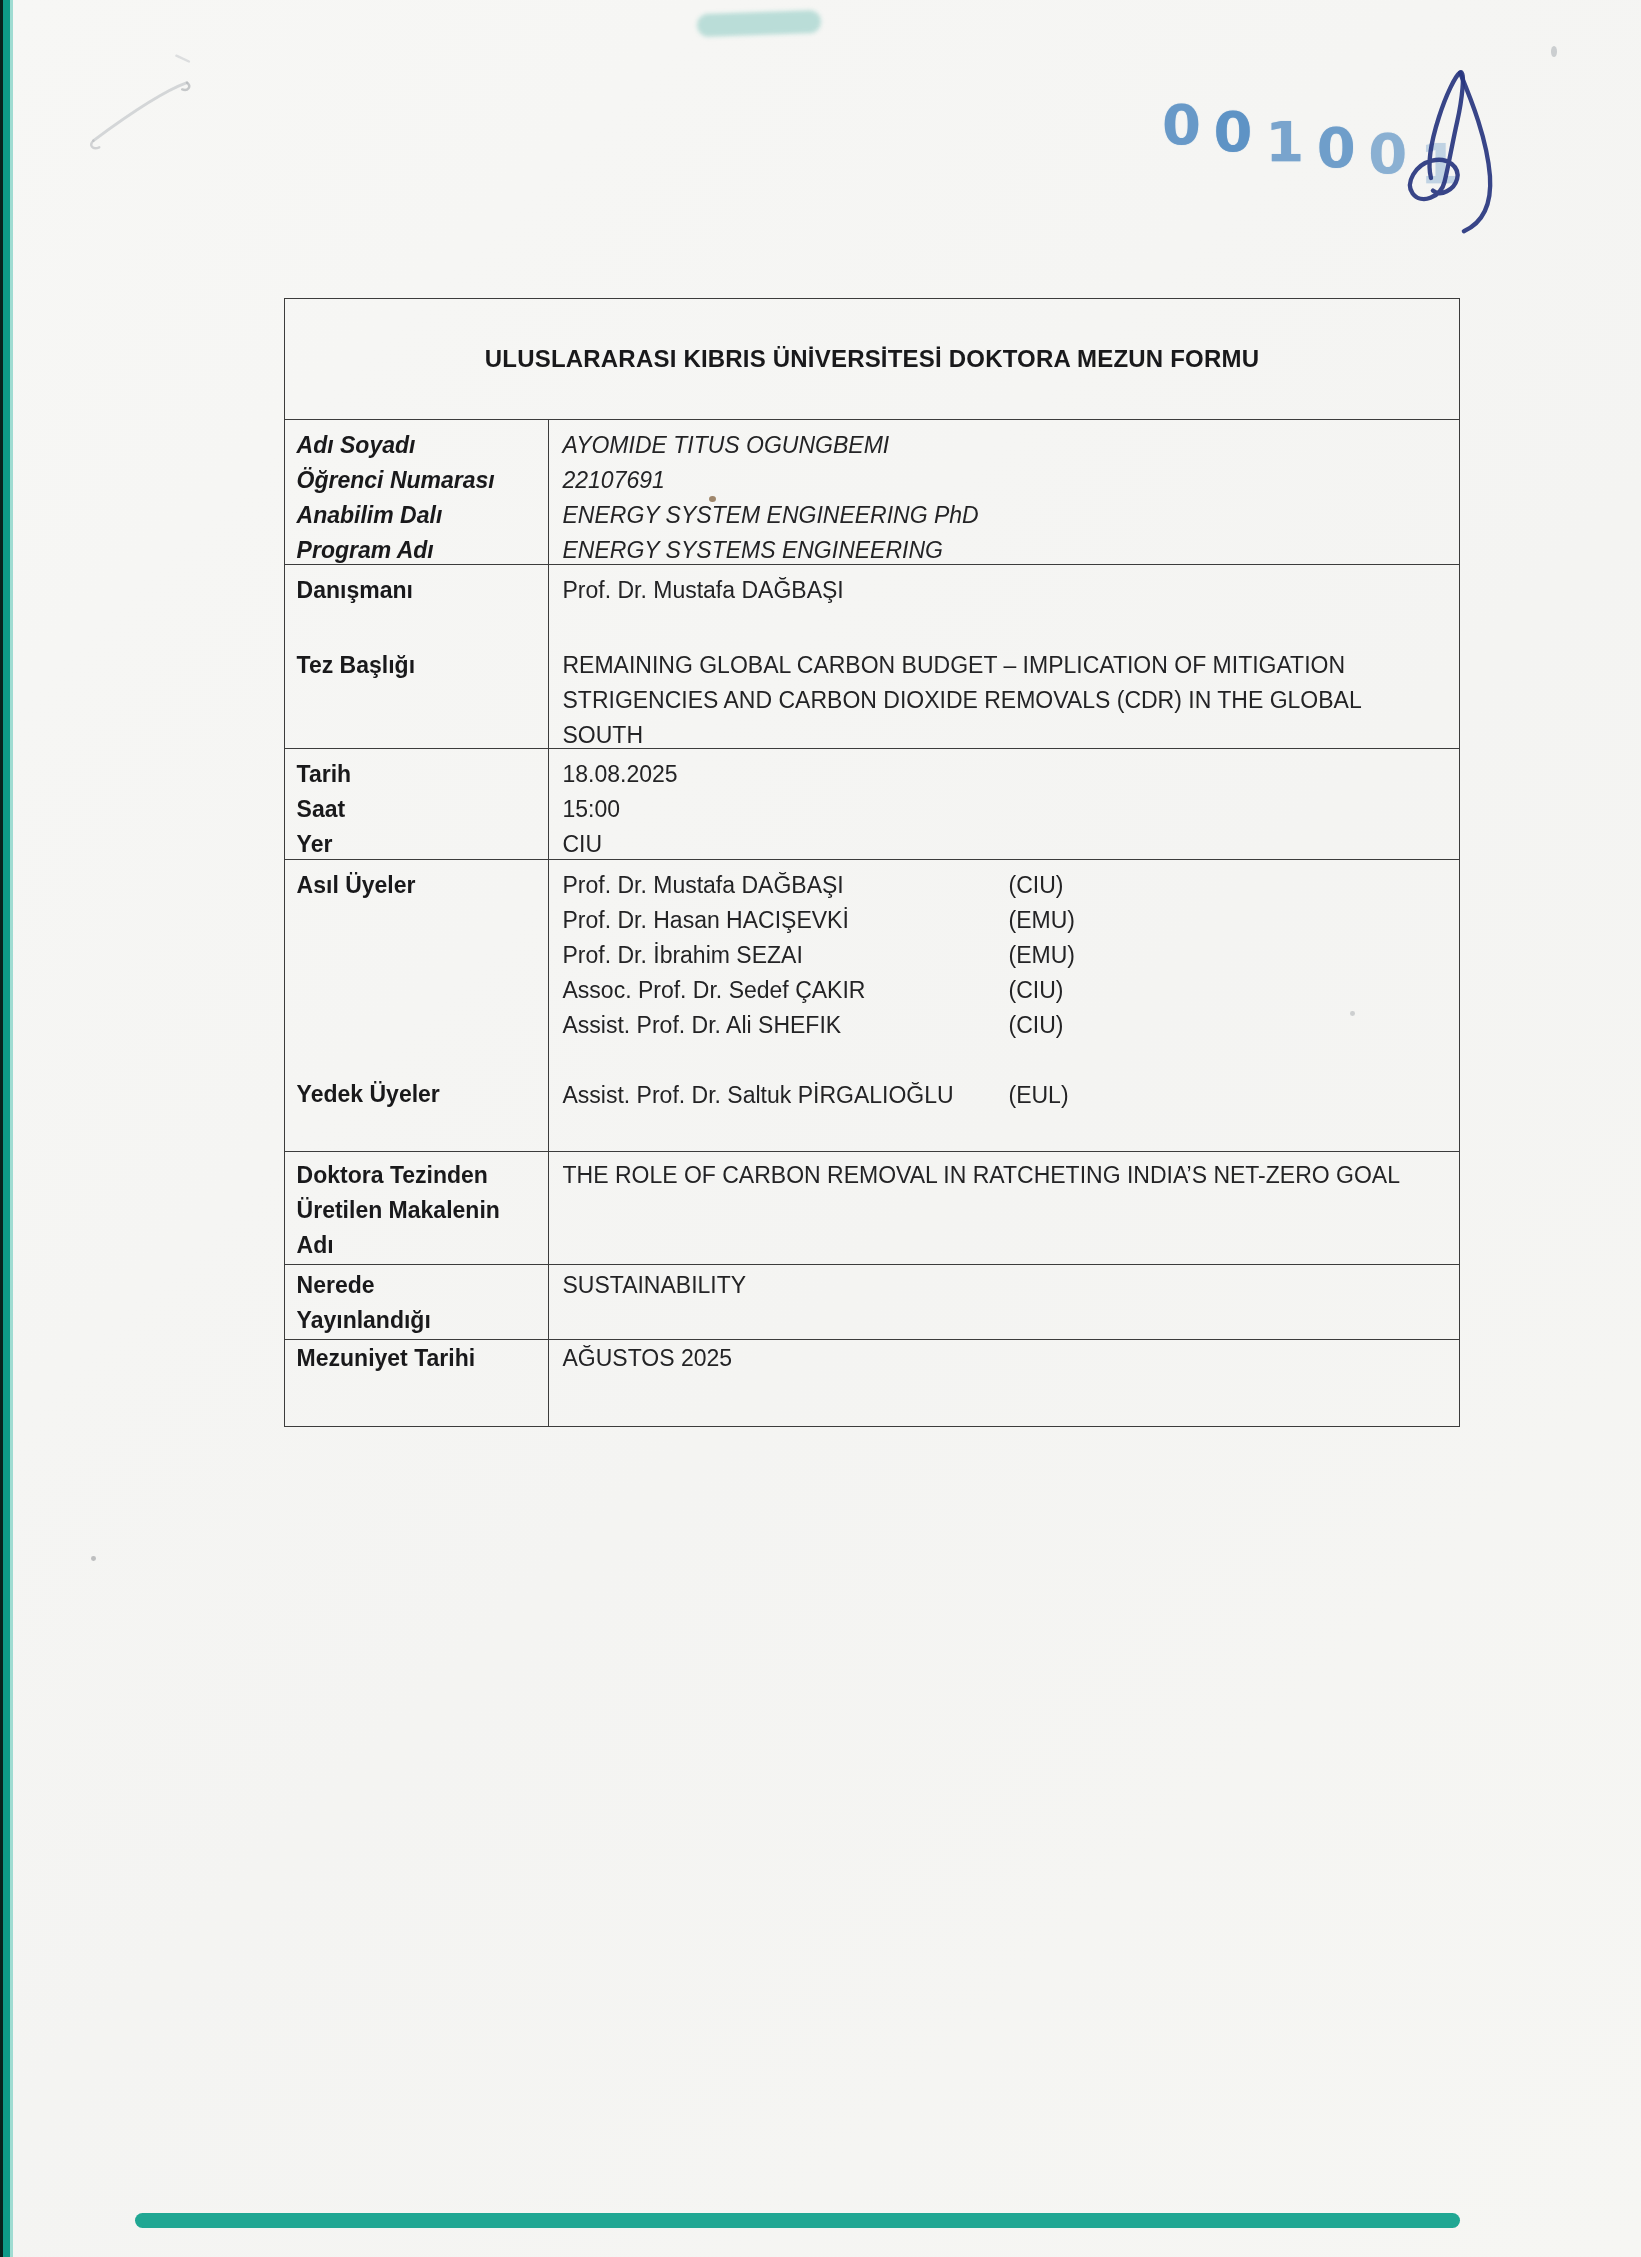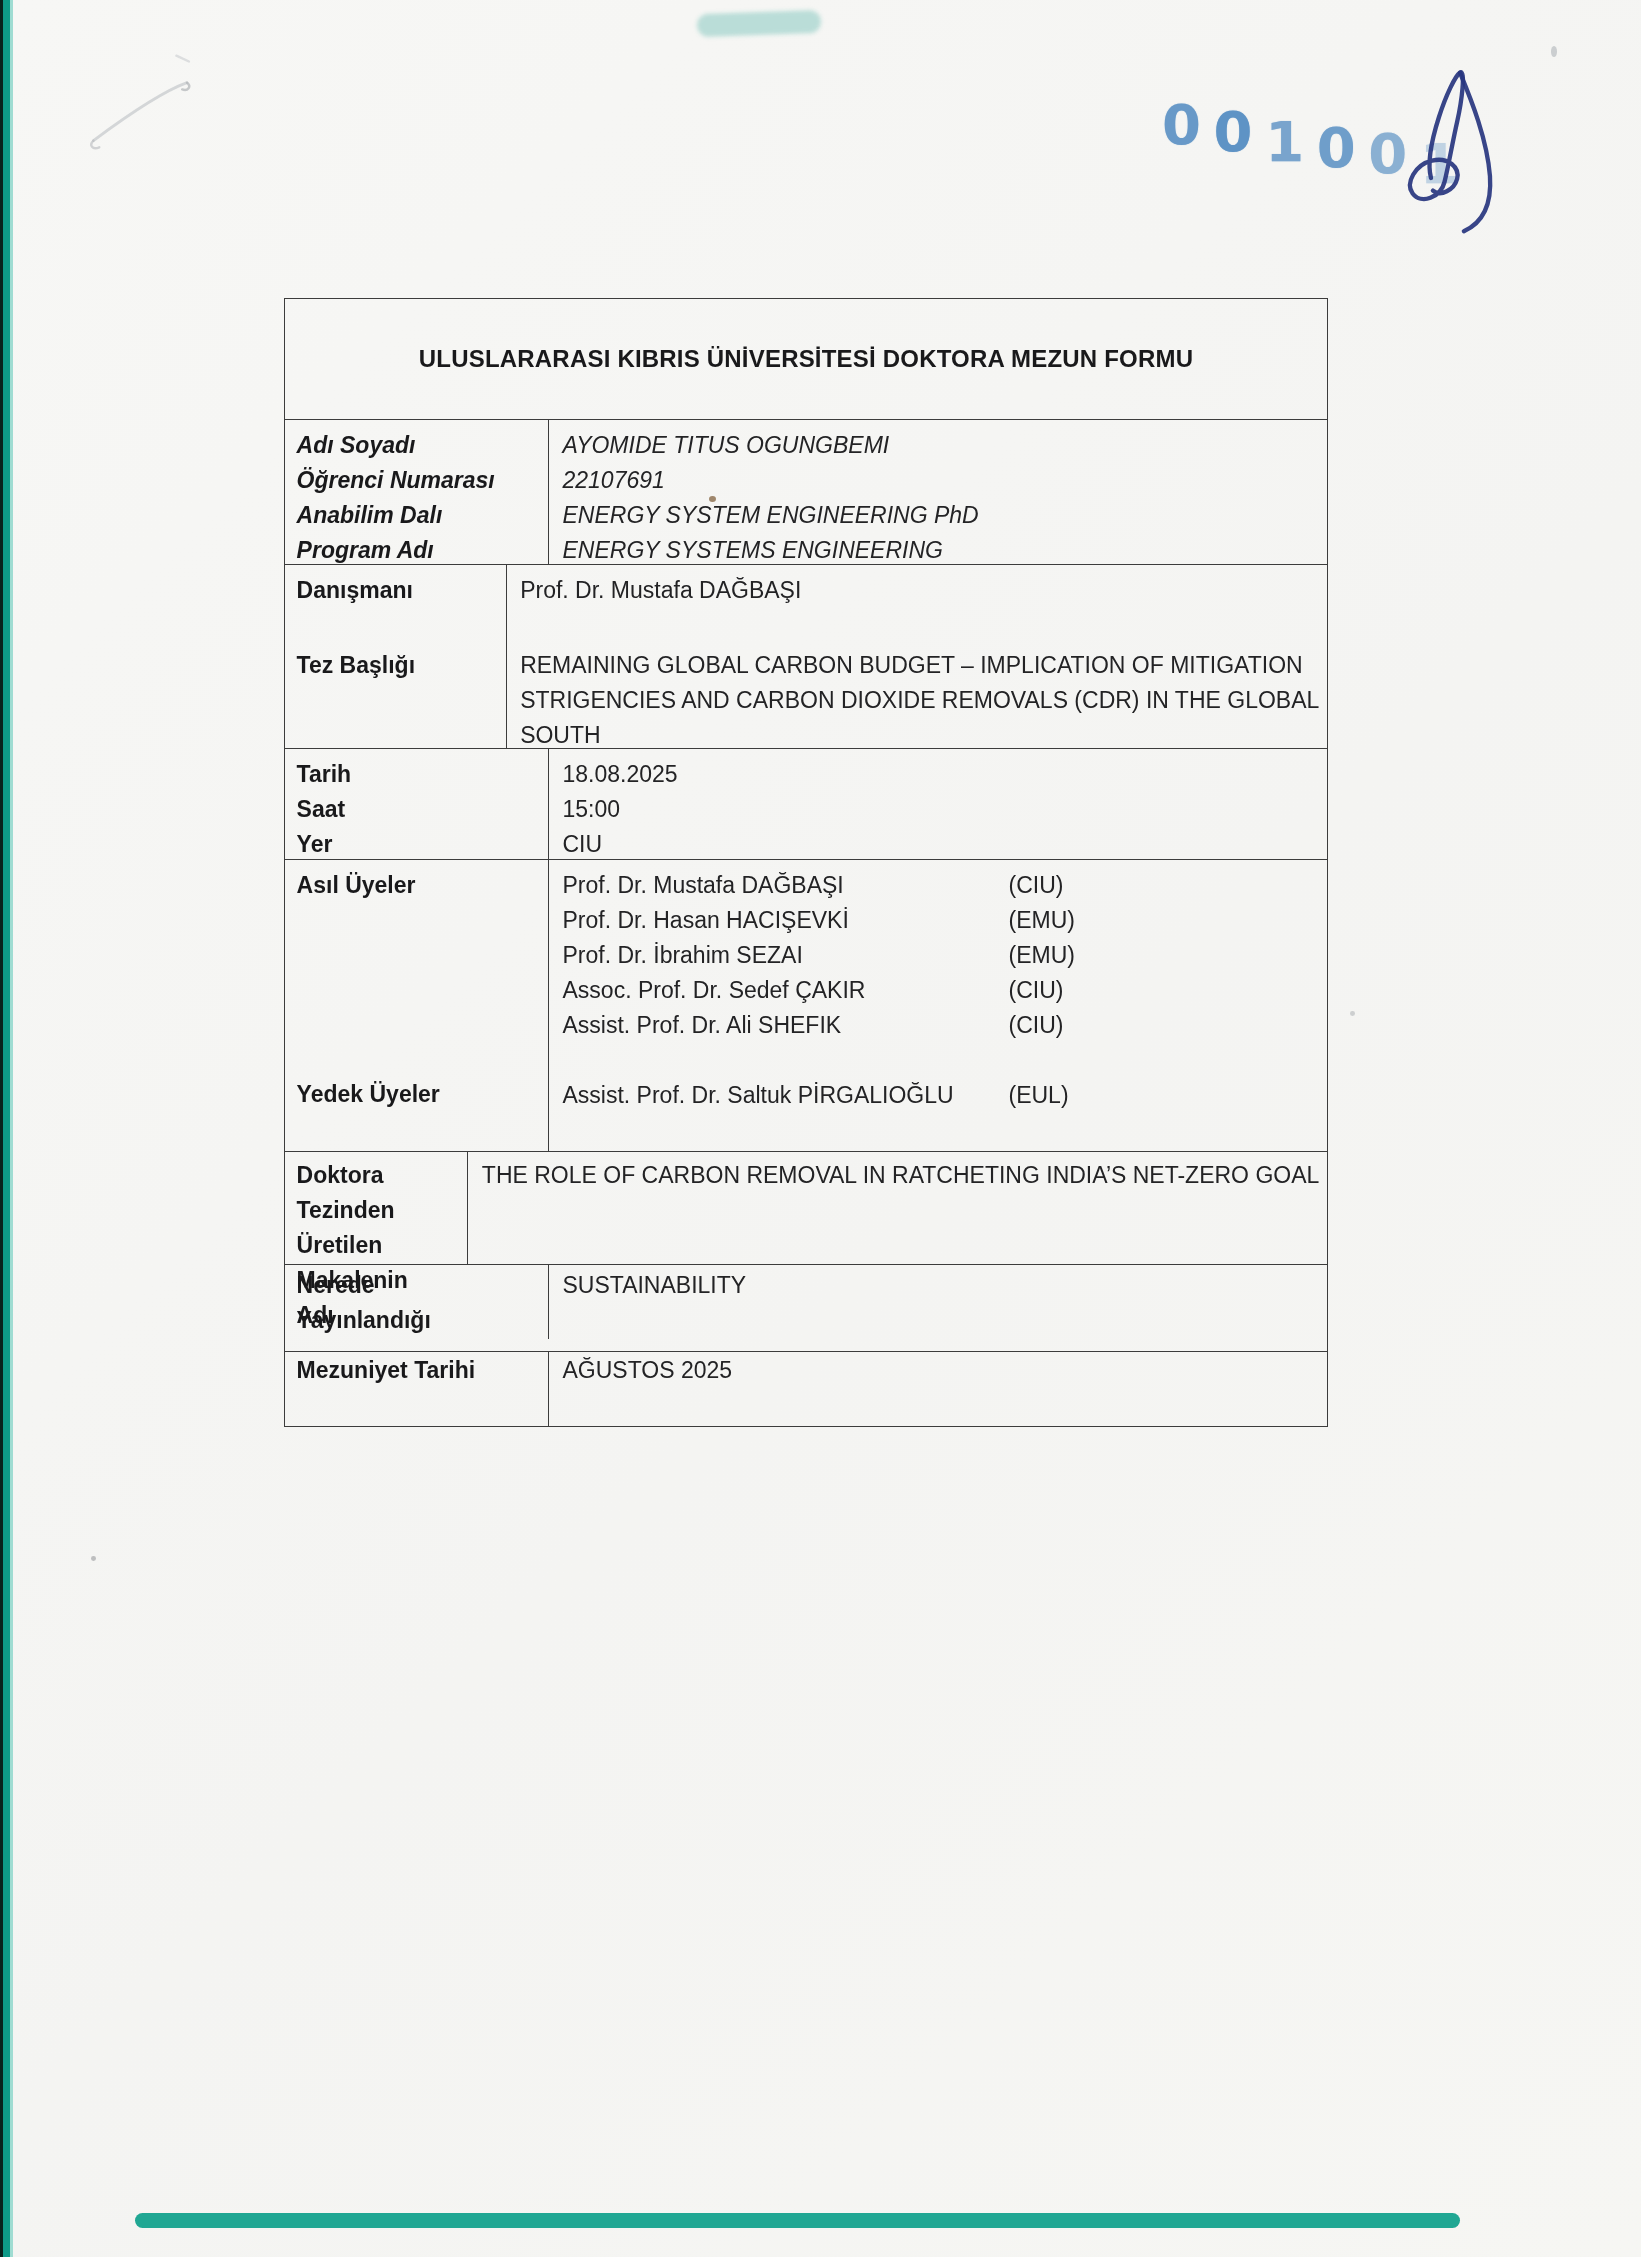--- a/index.html
+++ b/index.html
@@ -29,33 +29,33 @@
   .stamp span:nth-child(1){transform:translateY(0);opacity:.82;}
   .stamp span:nth-child(2){transform:translateY(6.8px);opacity:.88;}
   .stamp span:nth-child(3){transform:translateY(17.4px);opacity:.72;}
   .stamp span:nth-child(4){transform:translateY(23px);opacity:.78;}
   .stamp span:nth-child(5){transform:translateY(29px);opacity:.62;}
   .stamp span:nth-child(6){transform:translateY(39px);opacity:.30;}
   .signature{position:absolute;left:1402px;top:60px;}
   .pencil{position:absolute;left:79px;top:46px;opacity:.8;}
   
   .formbox{
-    position:absolute;left:284px;top:298px;width:1044px;height:1129px;
+    position:absolute;left:284px;top:298px;width:1176px;height:1129px;
     border:1.9px solid #3c3c3c;box-sizing:border-box;
     display:flex;flex-direction:column;
   }
   .t-title{height:120px;display:flex;align-items:center;justify-content:center;
     font-weight:700;font-size:24px;letter-spacing:0.2px;color:#19191b;}
   .t-row{display:flex;border-top:1.9px solid #3c3c3c;box-sizing:border-box;}
   .c-lbl{width:264px;box-sizing:border-box;border-right:1.9px solid #3c3c3c;
     padding:7.7px 5.8px 0 11.6px;font-weight:700;font-size:23px;line-height:35px;color:#19191b;}
   .c-val{flex:1;box-sizing:border-box;padding:7.7px 7.7px 0 13.5px;
     font-size:23px;line-height:35px;color:#232325;}
   .r1{height:145px;font-style:italic;} .r2{height:184px;} .r3{height:111px;} .r4{height:292px;}
-  .r5{height:113px;} .r6{height:75px;} .r7{height:39px;} .r8{flex:1;margin-top:12px;}
+  .r5{height:113px;} .r6{height:75px;} .r7{height:39px;} .r8{flex:1;}
   .r5 .c-lbl,.r5 .c-val{padding-top:5.8px;}
   .r6 .c-lbl,.r6 .c-val{padding-top:2.9px;}
   .r7 .c-lbl,.r7 .c-val{padding-top:1px;line-height:35px;}
   .r8 .c-lbl,.r8 .c-val{padding-top:1.9px;line-height:33px;}
   .gap42{height:40px;} .gap180{height:174px;} .gap36{height:35px;}
   .member-line{display:flex;}
   .m-name{width:446px;}
   .nowrap{white-space:nowrap;}
 </style>
 </head>

